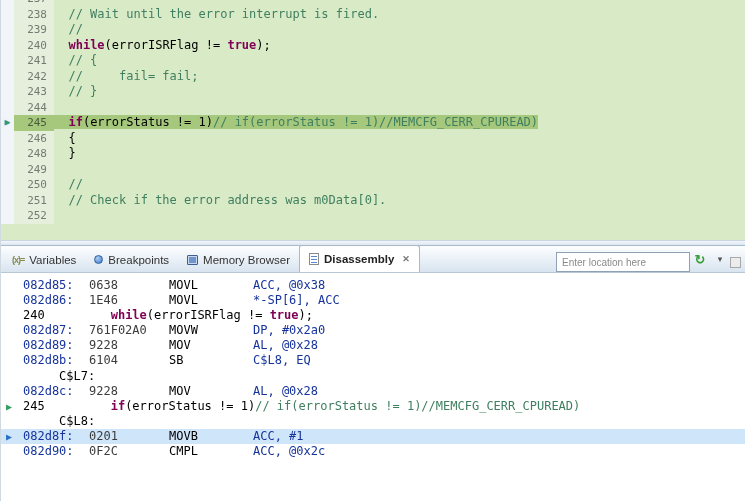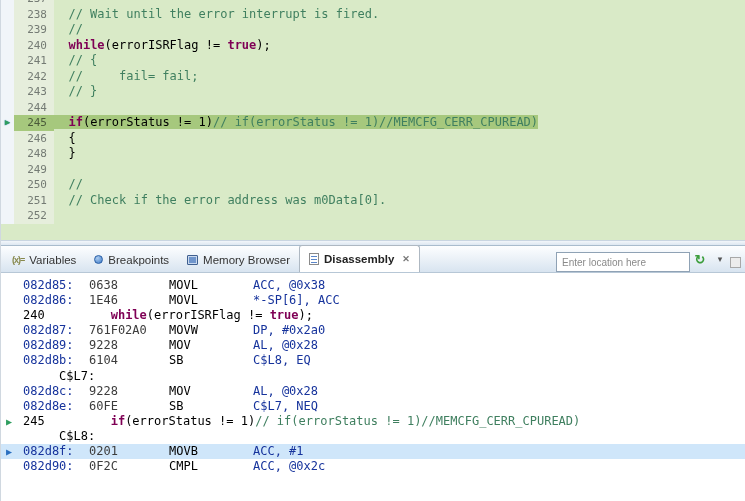--- a/index.html
+++ b/index.html
@@ -126,20 +126,19 @@
 
   <div class="disasm">
       <div class="d-row"><div class="d-margin"></div><div class="d-body"><span class="d-addr">082d85:</span><span class="d-op">0638</span><span class="d-mn">MOVL</span><span class="d-ops">ACC, @0x38</span></div></div>
       <div class="d-row"><div class="d-margin"></div><div class="d-body"><span class="d-addr">082d86:</span><span class="d-op">1E46</span><span class="d-mn">MOVL</span><span class="d-ops">*-SP[6], ACC</span></div></div>
       <div class="d-row"><div class="d-margin"></div><div class="d-body"><span class="d-num">240</span><span class="tok-plain">   </span><span class="tok-kw">while</span><span class="tok-plain">(errorISRFlag != </span><span class="tok-kw">true</span><span class="tok-plain">);</span></div></div>
       <div class="d-row"><div class="d-margin"></div><div class="d-body"><span class="d-addr">082d87:</span><span class="d-op">761F02A0</span><span class="d-mn">MOVW</span><span class="d-ops">DP, #0x2a0</span></div></div>
       <div class="d-row"><div class="d-margin"></div><div class="d-body"><span class="d-addr">082d89:</span><span class="d-op">9228</span><span class="d-mn">MOV</span><span class="d-ops">AL, @0x28</span></div></div>
       <div class="d-row"><div class="d-margin"></div><div class="d-body"><span class="d-addr">082d8b:</span><span class="d-op">6104</span><span class="d-mn">SB</span><span class="d-ops">C$L8, EQ</span></div></div>
       <div class="d-row"><div class="d-margin"></div><div class="d-body"><span class="d-label">C$L7:</span></div></div>
       <div class="d-row"><div class="d-margin"></div><div class="d-body"><span class="d-addr">082d8c:</span><span class="d-op">9228</span><span class="d-mn">MOV</span><span class="d-ops">AL, @0x28</span></div></div>
-      <div class="d-row"><div class="d-margin"></div><div class="d-body"><span class="d-addr">082d8e:</span><span class="d-op">60FE</span><span class="d-mn">SB</span><span class="d-ops">C$L7, NEQ</span></div></div>
       <div class="d-row"><div class="d-margin pc-green">▶</div><div class="d-body"><span class="d-num">245</span><span class="tok-plain">   </span><span class="tok-kw">if</span><span class="tok-plain">(errorStatus != 1)</span><span class="tok-comment">// if(errorStatus != 1)//MEMCFG_CERR_CPUREAD)</span></div></div>
       <div class="d-row"><div class="d-margin"></div><div class="d-body"><span class="d-label">C$L8:</span></div></div>
       <div class="d-row hl"><div class="d-margin pc-blue">▶</div><div class="d-body"><span class="d-addr">082d8f:</span><span class="d-op">0201</span><span class="d-mn">MOVB</span><span class="d-ops">ACC, #1</span></div></div>
       <div class="d-row"><div class="d-margin"></div><div class="d-body"><span class="d-addr">082d90:</span><span class="d-op">0F2C</span><span class="d-mn">CMPL</span><span class="d-ops">ACC, @0x2c</span></div></div>
     </div>
 
 </div>
 
 </body></html>

